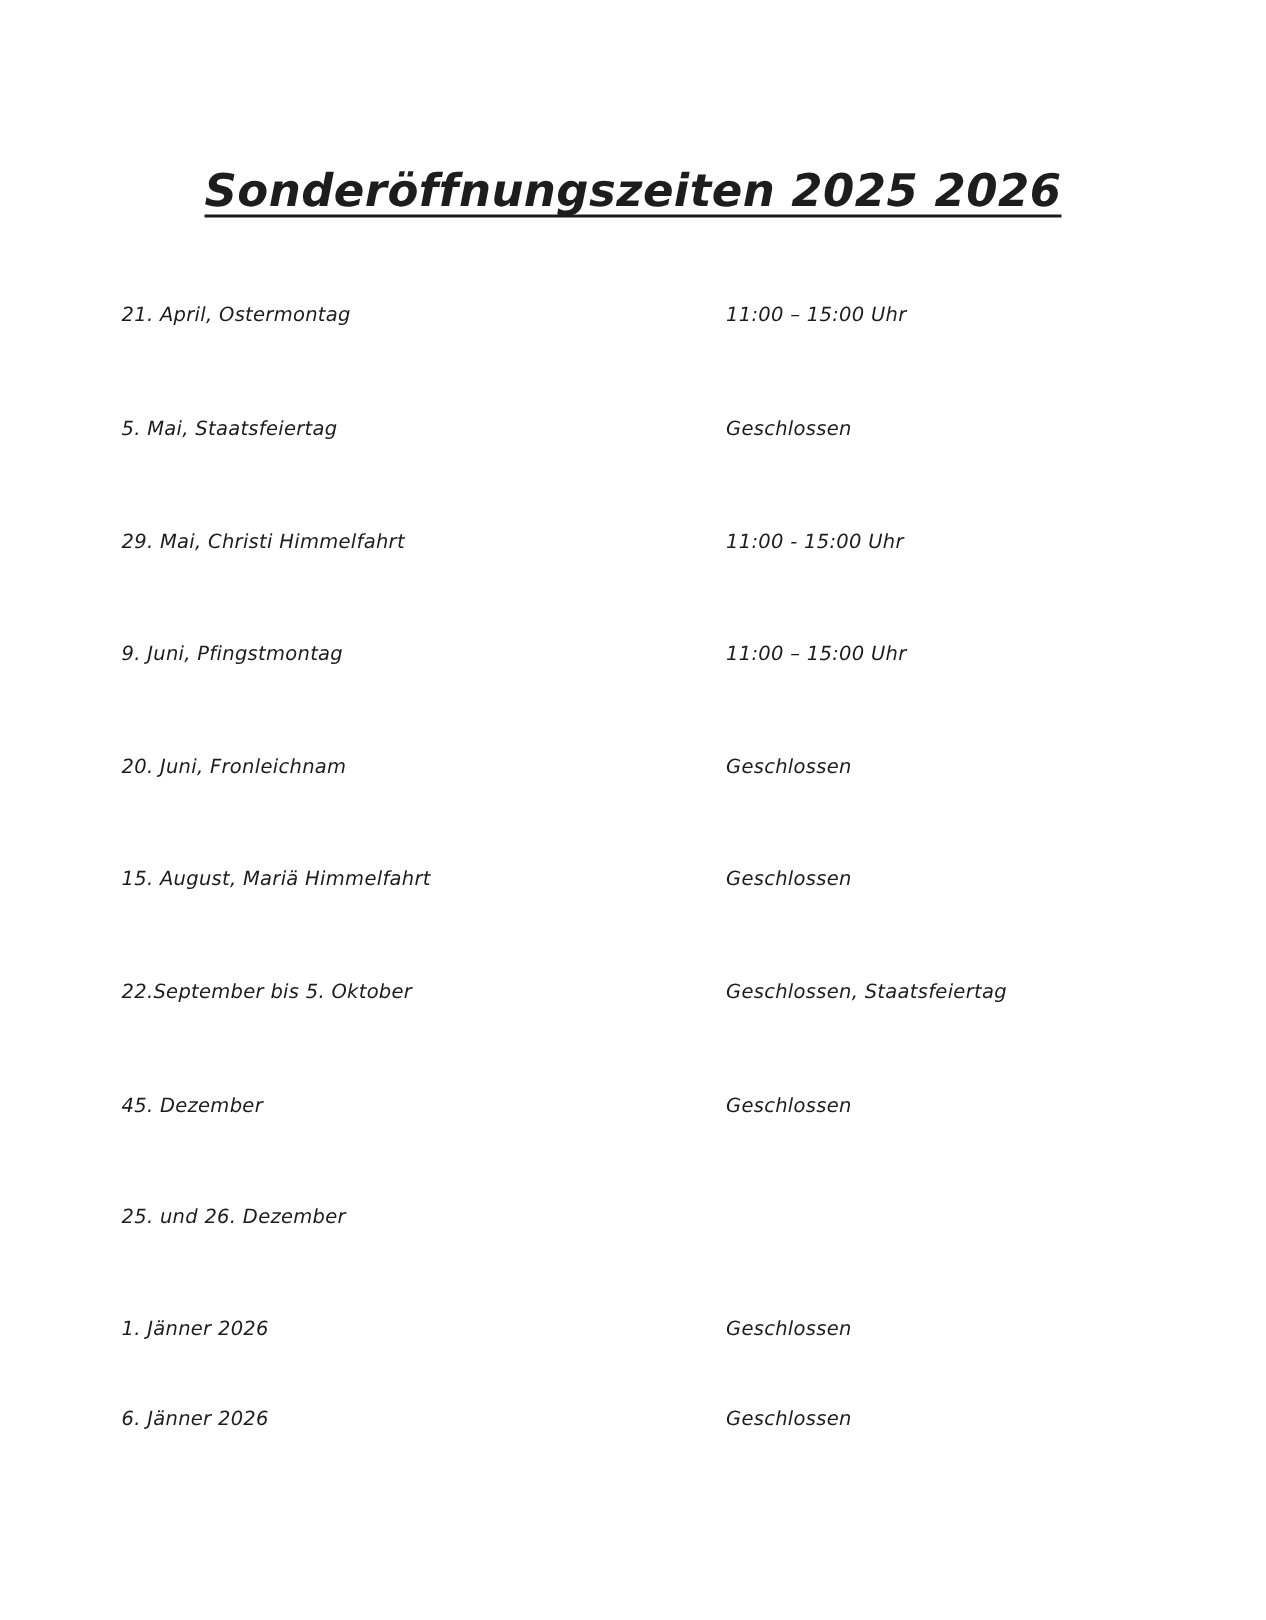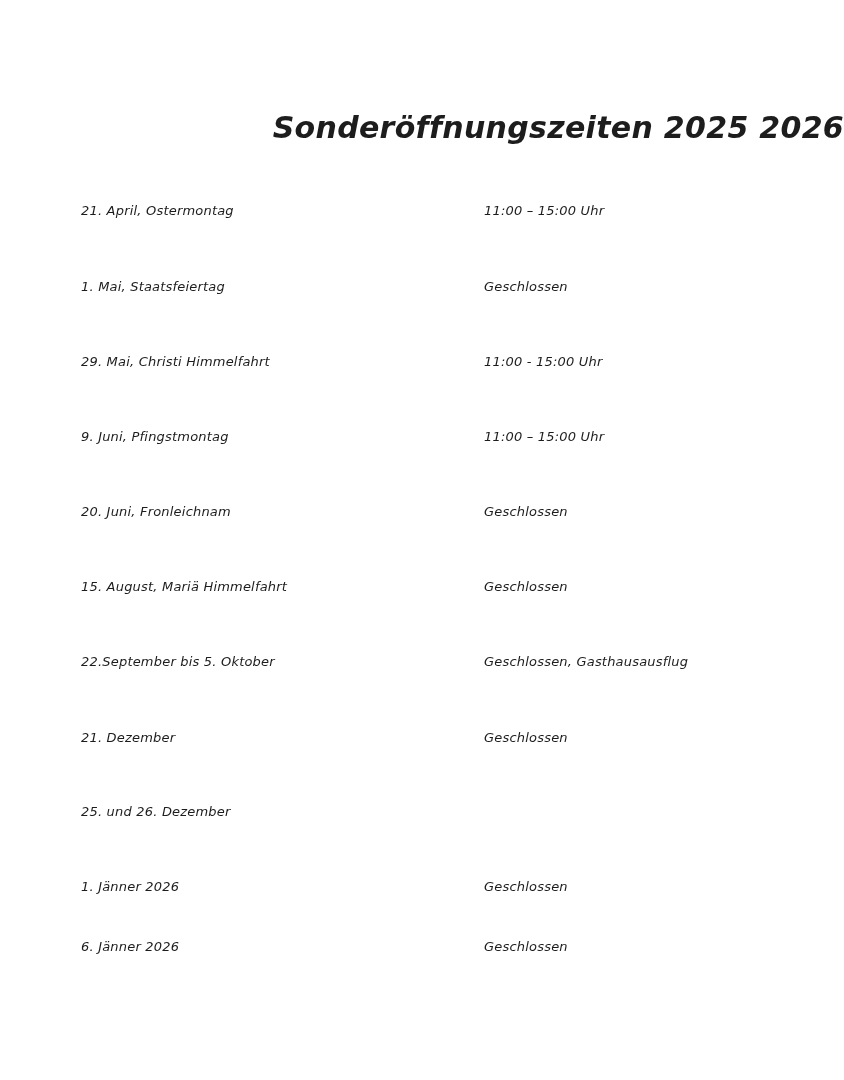--- a/index.html
+++ b/index.html
@@ -11,24 +11,25 @@
     font-family: "DejaVu Sans", sans-serif;
     font-style: italic;
     color: #1d1d1d;
     overflow: hidden;
   }
   .title {
     position: absolute;
     top: 90px;
     left: 0;
     width: 100%;
-    text-align: right;
+    text-align: center;
     font-size: 30px;
     font-weight: bold;
     letter-spacing: 0.3px;
+    text-decoration: underline;
     text-decoration-thickness: 2px;
     text-underline-offset: 6px;
     white-space: nowrap;
   }
   .rows { position: absolute; top: 0; left: 0; width: 100%; height: 100%; }
   .row {
     position: absolute;
     left: 0;
     width: 100%;
     height: 26px;
@@ -57,21 +58,21 @@
   <h1 class="title">Sonderöffnungszeiten 2025 2026</h1>
 
   <div class="rows">
 
     <div class="row">
       <span class="date">21. April, Ostermontag</span>
       <span class="hours">11:00 – 15:00 Uhr</span>
     </div>
 
     <div class="row">
-      <span class="date">1. Mai, Staatsfeiertag</span>
+      <span class="date">5. Mai, Staatsfeiertag</span>
       <span class="hours">Geschlossen</span>
     </div>
 
     <div class="row">
       <span class="date">29. Mai, Christi Himmelfahrt</span>
       <span class="hours">11:00 - 15:00 Uhr</span>
     </div>
 
     <div class="row">
       <span class="date">9. Juni, Pfingstmontag</span>
@@ -83,25 +84,25 @@
       <span class="hours">Geschlossen</span>
     </div>
 
     <div class="row">
       <span class="date">15. August, Mariä Himmelfahrt</span>
       <span class="hours">Geschlossen</span>
     </div>
 
     <div class="row">
       <span class="date">22.September bis 5. Oktober</span>
-      <span class="hours">Geschlossen, Gasthausausflug</span>
+      <span class="hours">Geschlossen, Staatsfeiertag</span>
     </div>
 
     <div class="row">
-      <span class="date">21. Dezember</span>
+      <span class="date">45. Dezember</span>
       <span class="hours">Geschlossen</span>
     </div>
 
     <div class="row">
       <span class="date">25. und 26. Dezember</span>
     </div>
 
     <div class="row">
       <span class="date">1. Jänner 2026</span>
       <span class="hours">Geschlossen</span>

